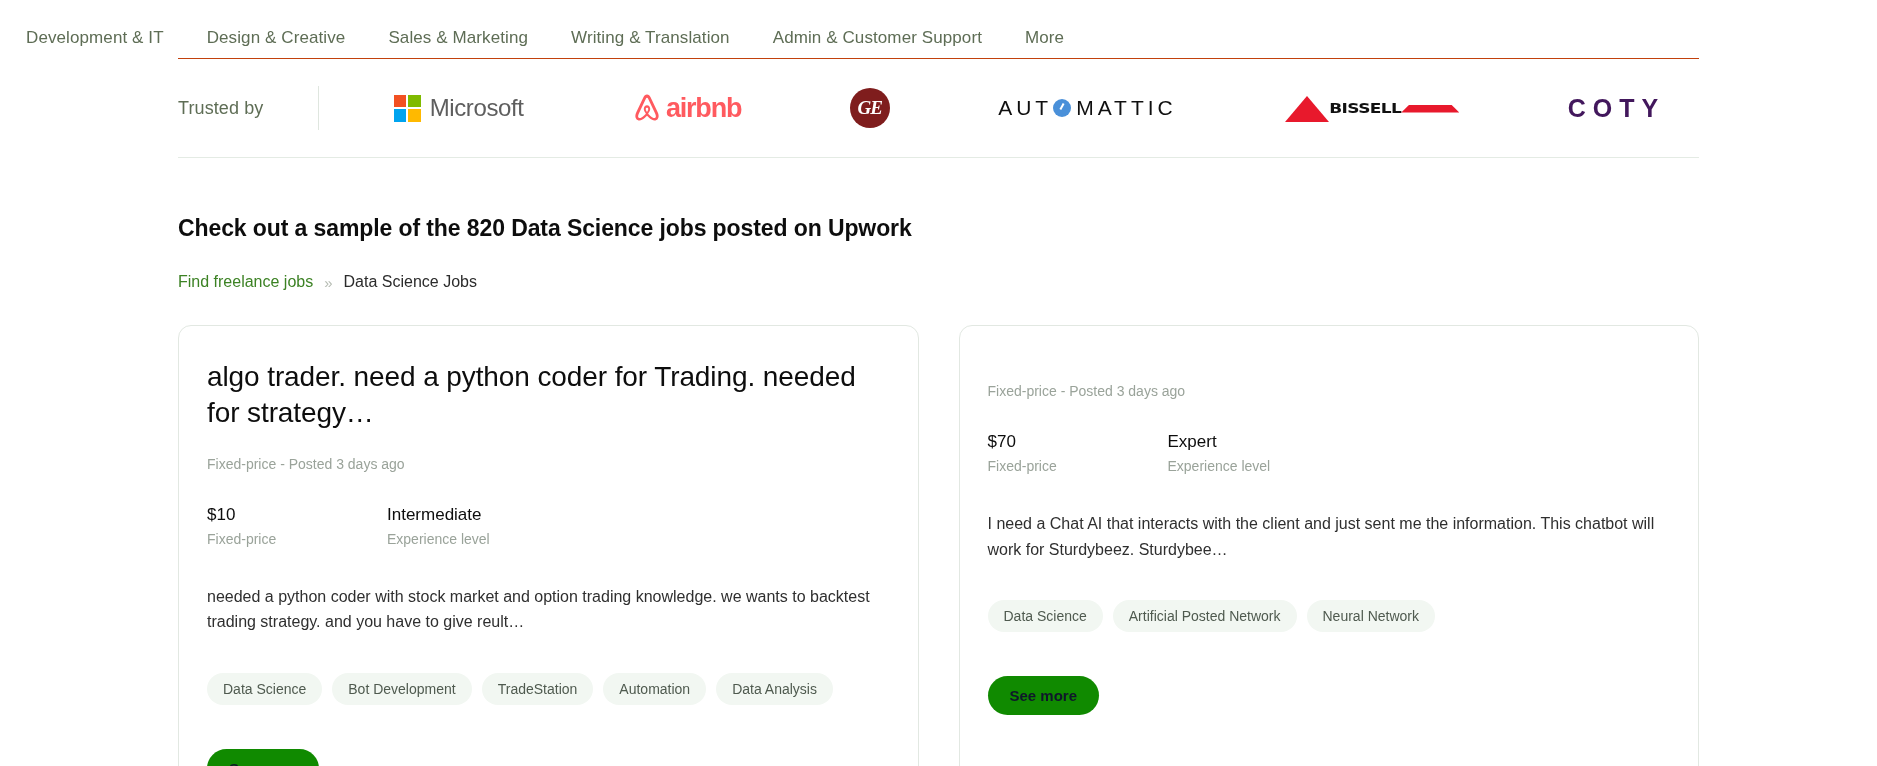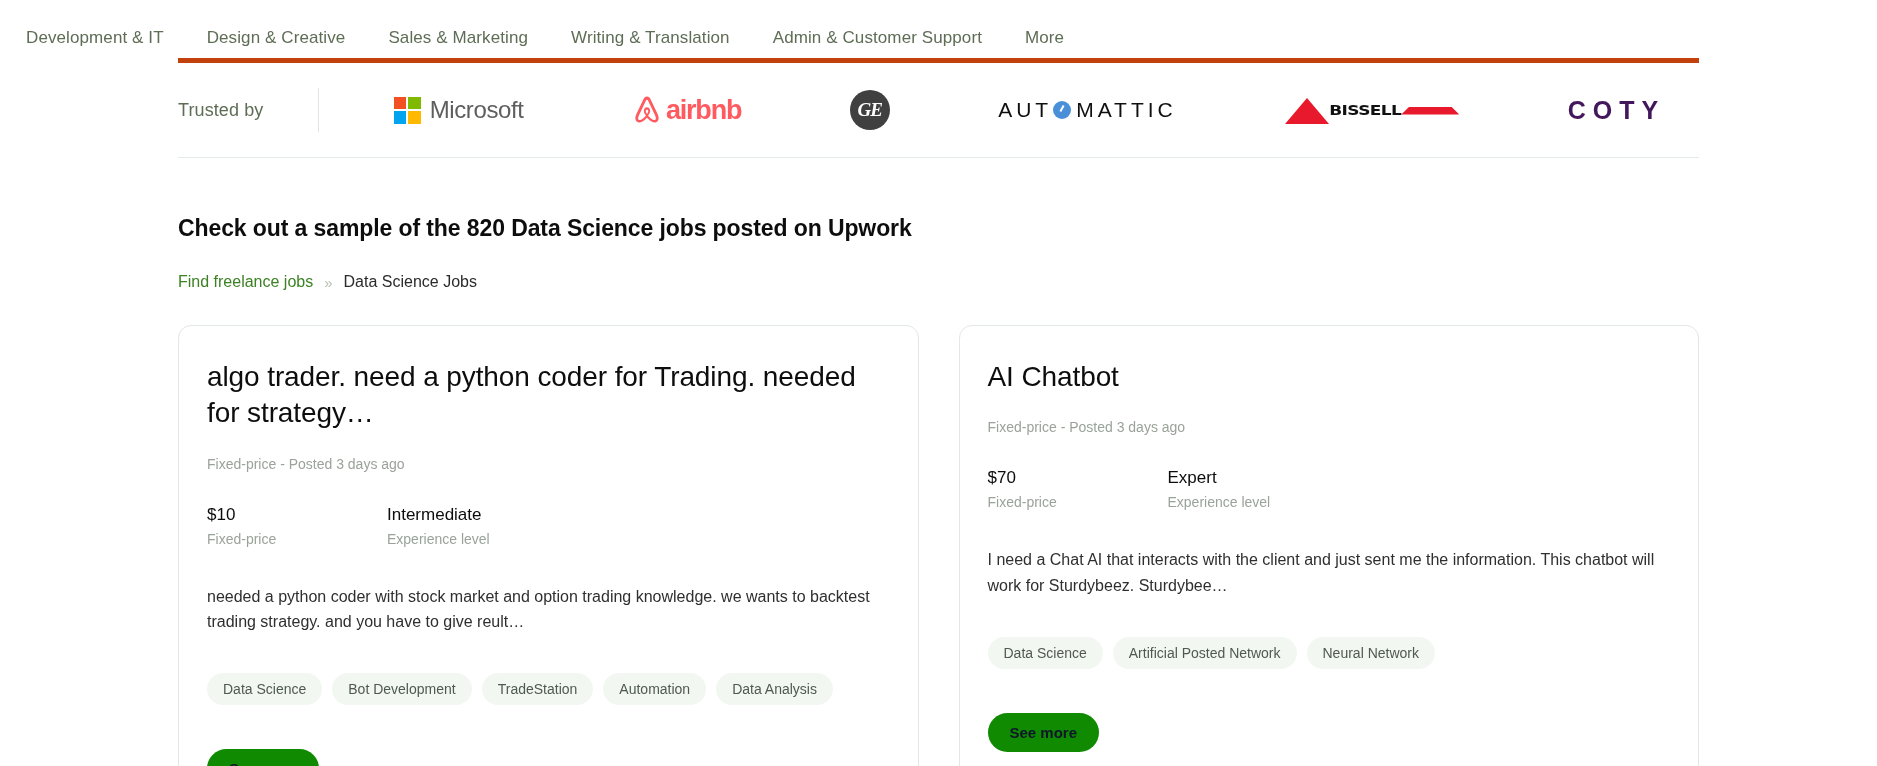--- a/index.html
+++ b/index.html
@@ -24,21 +24,21 @@
     font-size: 17px;
     color: #5e6d55;
     text-decoration: none;
     white-space: nowrap;
     letter-spacing: .1px;
   }
 
   
   .band-wrap { padding: 0 178px; }
   .trusted {
-    border-top: 5px solid #c2410c;
+    border-top: 1px solid #c2410c;
     border-bottom: 1px solid #e4ebe4;
     height: 100px;
     display: flex;
     align-items: center;
   }
   .trusted-label {
     font-size: 18px;
     color: #5e6d55;
     width: 140px;
     flex: none;
@@ -253,21 +253,21 @@
       <div class="logo">
         <div class="abnb">
           <svg width="30" height="32" viewBox="0 0 24 26">
             <path id="abnb-path" d="M12 2 C10.6 2 9.8 2.9 9.2 4.1 L3.4 16.3 C2.3 18.6 2.2 20.6 3.3 22 C4.3 23.3 6.2 23.6 7.9 22.6 C9.4 21.7 10.9 20.4 12 19.2 C13.1 20.4 14.6 21.7 16.1 22.6 C17.8 23.6 19.7 23.3 20.7 22 C21.8 20.6 21.7 18.6 20.6 16.3 L14.8 4.1 C14.2 2.9 13.4 2 12 2 Z M12 4.6 C12.4 4.6 12.7 5 13 5.6 L18.5 17.2 C19.3 18.9 19.4 20.1 18.9 20.8 C18.4 21.4 17.4 21.3 16.5 20.7 C15.2 19.9 13.9 18.7 12.9 17.6 C13.9 16.3 14.6 15 14.6 13.7 C14.6 12 13.5 10.8 12 10.8 C10.5 10.8 9.4 12 9.4 13.7 C9.4 15 10.1 16.3 11.1 17.6 C10.1 18.7 8.8 19.9 7.5 20.7 C6.6 21.3 5.6 21.4 5.1 20.8 C4.6 20.1 4.7 18.9 5.5 17.2 L11 5.6 C11.3 5 11.6 4.6 12 4.6 Z M12 12.8 C12.6 12.8 13 13.2 13 13.8 C13 14.6 12.5 15.5 12 16.2 C11.5 15.5 11 14.6 11 13.8 C11 13.2 11.4 12.8 12 12.8 Z" fill="#ff5a5f"></path>
           </svg>
           <div class="abnb-word" id="abnb-word" style="color: rgb(255, 90, 95);">airbnb</div>
         </div>
       </div>
 
       <div class="logo">
-        <div class="ge-circle" id="ge-circle" style="background: #404040;">GE</div>
+        <div class="ge-circle" id="ge-circle" style="background: #7f1d1d;">GE</div>
       </div>
 
       <div class="logo">
         <div class="auto-word" id="auto-word" style="color: rgb(15, 15, 15);">
           <span>AUT</span>
           <span class="auto-o" id="auto-o" style="background: rgb(74, 144, 217);"></span>
           <span>MATTIC</span>
         </div>
       </div>
 
@@ -317,21 +317,20 @@
         <span class="tag">Data Science</span>
         <span class="tag">Bot Development</span>
         <span class="tag">TradeStation</span>
         <span class="tag">Automation</span>
         <span class="tag">Data Analysis</span>
       </div>
       <button class="see-more btn-green" style="background: rgb(16, 138, 0);">See more</button>
     </div>
 
     <div class="card">
-      <div class="card-title">AI Chatbot</div>
       <div class="card-meta">Fixed-price - Posted 3 days ago</div>
       <div class="facts">
         <div class="fact">
           <div class="fact-value">$70</div>
           <div class="fact-label">Fixed-price</div>
         </div>
         <div class="fact">
           <div class="fact-value">Expert</div>
           <div class="fact-label">Experience level</div>
         </div>

